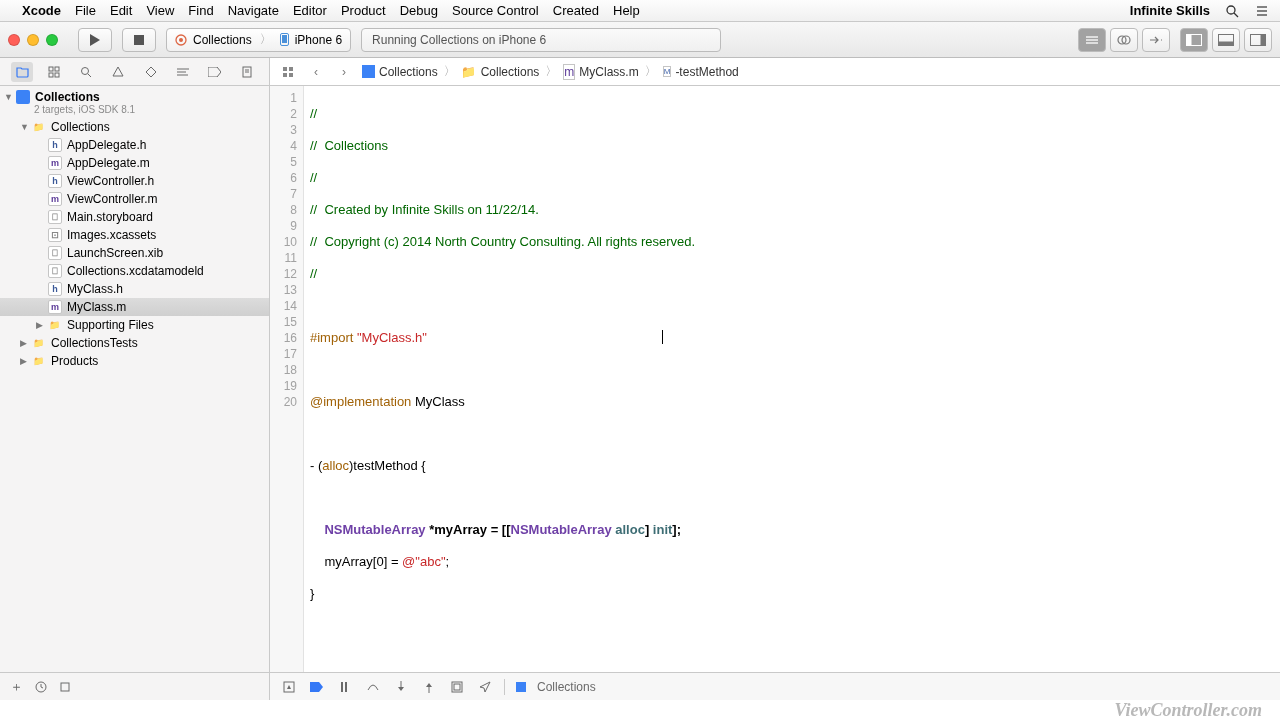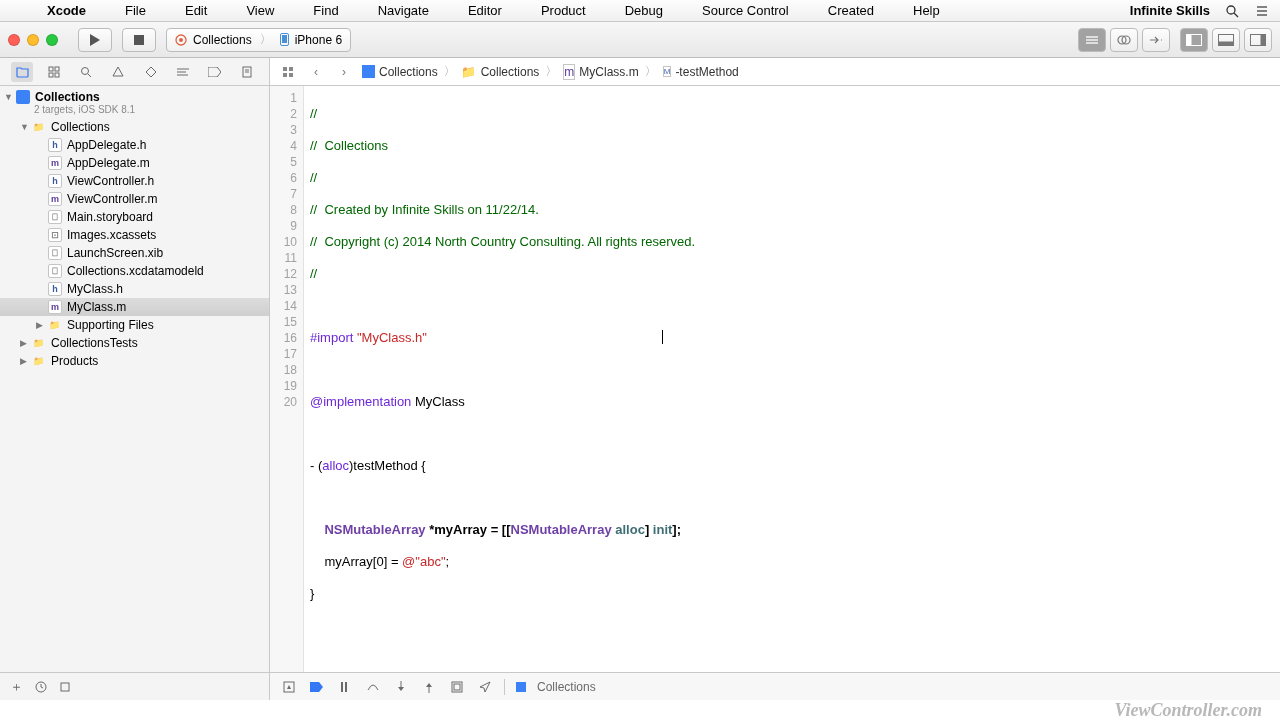--- a/index.html
+++ b/index.html
@@ -1,19 +1,19 @@
 <!DOCTYPE html>
 <html><head>
 <meta charset="utf-8">
 <style>
 * { margin: 0; padding: 0; box-sizing: border-box; font-family: -apple-system, "Helvetica Neue", Arial, sans-serif; }
 body { width: 1280px; height: 720px; overflow: hidden; background: #fff; font-size: 13px; color: #000; }
 
 
-.menubar { height: 22px; background: linear-gradient(#fdfdfd,#f0f0f0); border-bottom: 1px solid #c9c9c9; display: flex; align-items: center; padding: 0 10px; gap: 25px; }
+.menubar { height: 22px; background: linear-gradient(#fdfdfd,#f0f0f0); border-bottom: 1px solid #c9c9c9; display: flex; align-items: center; padding: 0 10px; }
 .menubar .apple { font-size: 15px; margin-right: 12px; }
 .menubar .app { font-weight: 700; margin-right: 14px; }
 .menubar .item { margin-right: 14px; font-size: 13px; }
 .menubar .right { margin-left: auto; display: flex; align-items: center; gap: 14px; }
 .menubar .right .icon { width: 16px; height: 14px; display: flex; align-items: center; justify-content: center; }
 
 
 .toolbar { height: 36px; background: linear-gradient(#f7f7f7,#e8e8e8); border-bottom: 1px solid #bdbdbd; display: flex; align-items: center; padding: 0 8px; gap: 10px; }
 .traffic { display: flex; gap: 7px; margin-right: 10px; }
 .traffic span { width: 12px; height: 12px; border-radius: 50%; display: inline-block; border: 1px solid rgba(0,0,0,0.15); }
@@ -42,21 +42,21 @@
 
 
 .editor { flex: 1; display: flex; flex-direction: column; }
 .jump { height: 28px; border-bottom: 1px solid #c9c9c9; display: flex; align-items: center; padding: 0 8px; font-size: 12px; gap: 8px; background: #fff; }
 .jump .jbtn { width: 20px; height: 18px; display: flex; align-items: center; justify-content: center; color: #7a7a7a; }
 .jump .crumb { display: flex; align-items: center; gap: 4px; color: #333; }
 .jump .gt { color: #999; margin: 0 2px; }
 .edbody { flex: 1; display: flex; overflow: hidden; background: #fff; }
 .gutter { width: 34px; background: #f7f7f7; border-right: 1px solid #e2e2e2; text-align: right; padding: 4px 6px 0 0; color: #a2a2a2; font-family: Menlo, monospace; font-size: 12px; line-height: 16px; }
 .code { flex: 1; padding: 4px 0 0 6px; font-family: Menlo, monospace; font-size: 13px; line-height: 16px; white-space: pre; color: #000; position: relative; }
-.kw { color: #6d28d9; } .cls { color: #6f41a7; } .str { color: #c82829; } .cmt { color: #006600; } .msg { color: #3e6d74; }
+.kw { color: #a16207; } .cls { color: #6f41a7; } .str { color: #c82829; } .cmt { color: #006600; } .msg { color: #3e6d74; }
 .cursor { position: absolute; width: 1px; height: 14px; background: #000; }
 
 .debugbar { height: 28px; border-top: 1px solid #c9c9c9; display: flex; align-items: center; gap: 10px; padding: 0 10px; background: #f7f7f7; color: #6a6a6a; font-size: 12px; }
 .debugbar .db { width: 18px; height: 16px; display: flex; align-items: center; justify-content: center; }
 
 
 .footer { position: absolute; bottom: 0; right: 18px; height: 20px; display: flex; align-items: center; font-family: "Times New Roman", serif; font-style: italic; font-size: 18px; color: #b8b8b8; font-weight: 600; }
 
 
 svg { display: block; }
@@ -130,20 +130,23 @@
     </span>
     <span>Collections</span>
     <span class="sep">〉</span>
     <span>
       <svg width="9" height="13" viewBox="0 0 9 13">
           <rect x="0.5" y="0.5" width="8" height="12" rx="1.5" fill="none" stroke="#4a90d9" stroke-width="1"></rect>
           <rect x="2" y="2" width="5" height="8" fill="#4a90d9"></rect>
         </svg>
     </span>
     <span>iPhone 6</span>
+  </div>
+  <div class="status">
+    <span>Running Collections on iPhone 6</span>
   </div>
   <div style="flex:1"></div>
   <div class="tbgroup">
     <div class="tbbtn active">
       <svg width="14" height="10" viewBox="0 0 14 10">
           <line x1="1" y1="2" x2="13" y2="2" stroke="#fff" stroke-width="1.3"></line>
           <line x1="1" y1="5" x2="13" y2="5" stroke="#fff" stroke-width="1.3"></line>
           <line x1="1" y1="8" x2="13" y2="8" stroke="#fff" stroke-width="1.3"></line>
         </svg>
     </div>

